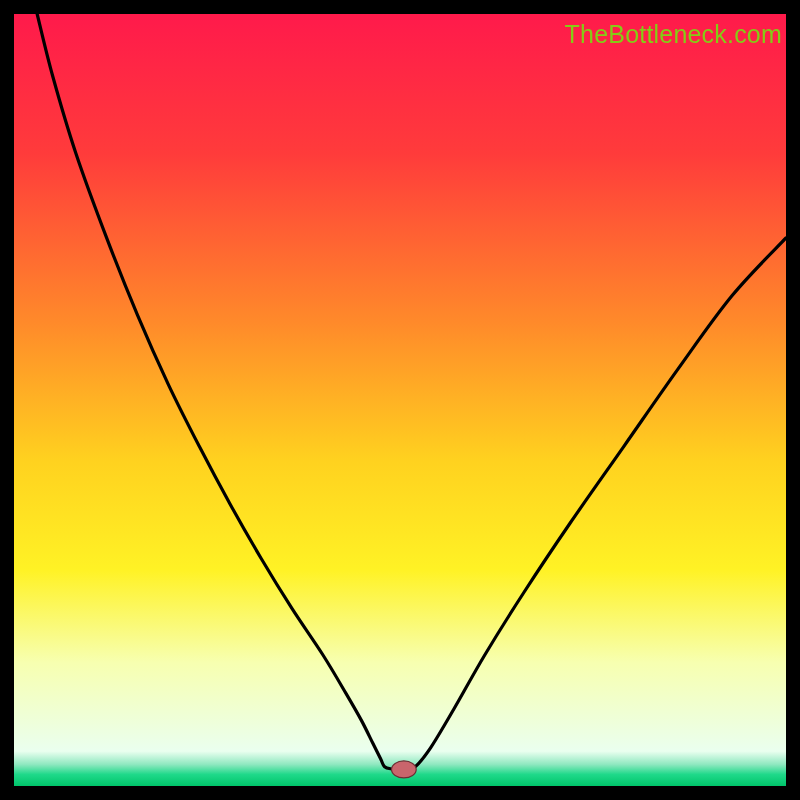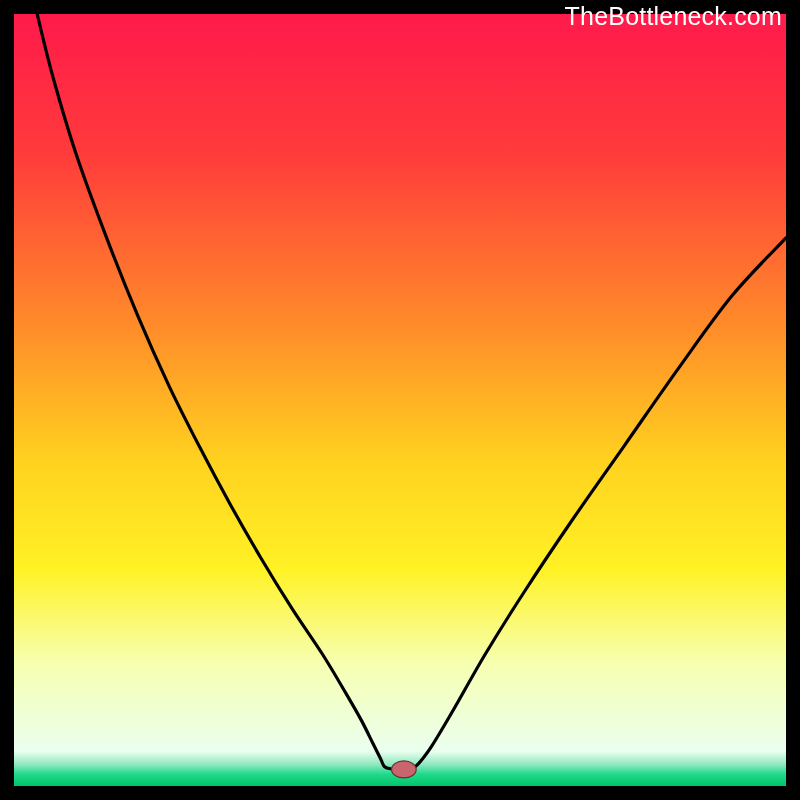--- a/index.html
+++ b/index.html
@@ -21,23 +21,23 @@
   }
   .plot {
     position: absolute;
     left: 0;
     top: 0;
     width: 772px;
     height: 772px;
   }
   .watermark {
     position: absolute;
-    top: 2px;
+    top: 20px;
     right: 18px;
-    color: #ffffff;
+    color: #84cc16;
     font-size: 25px;
     font-weight: 500;
     letter-spacing: 0.2px;
     user-select: none;
   }
   svg { display: block; }
 </style>
 </head>
 <body>
 

